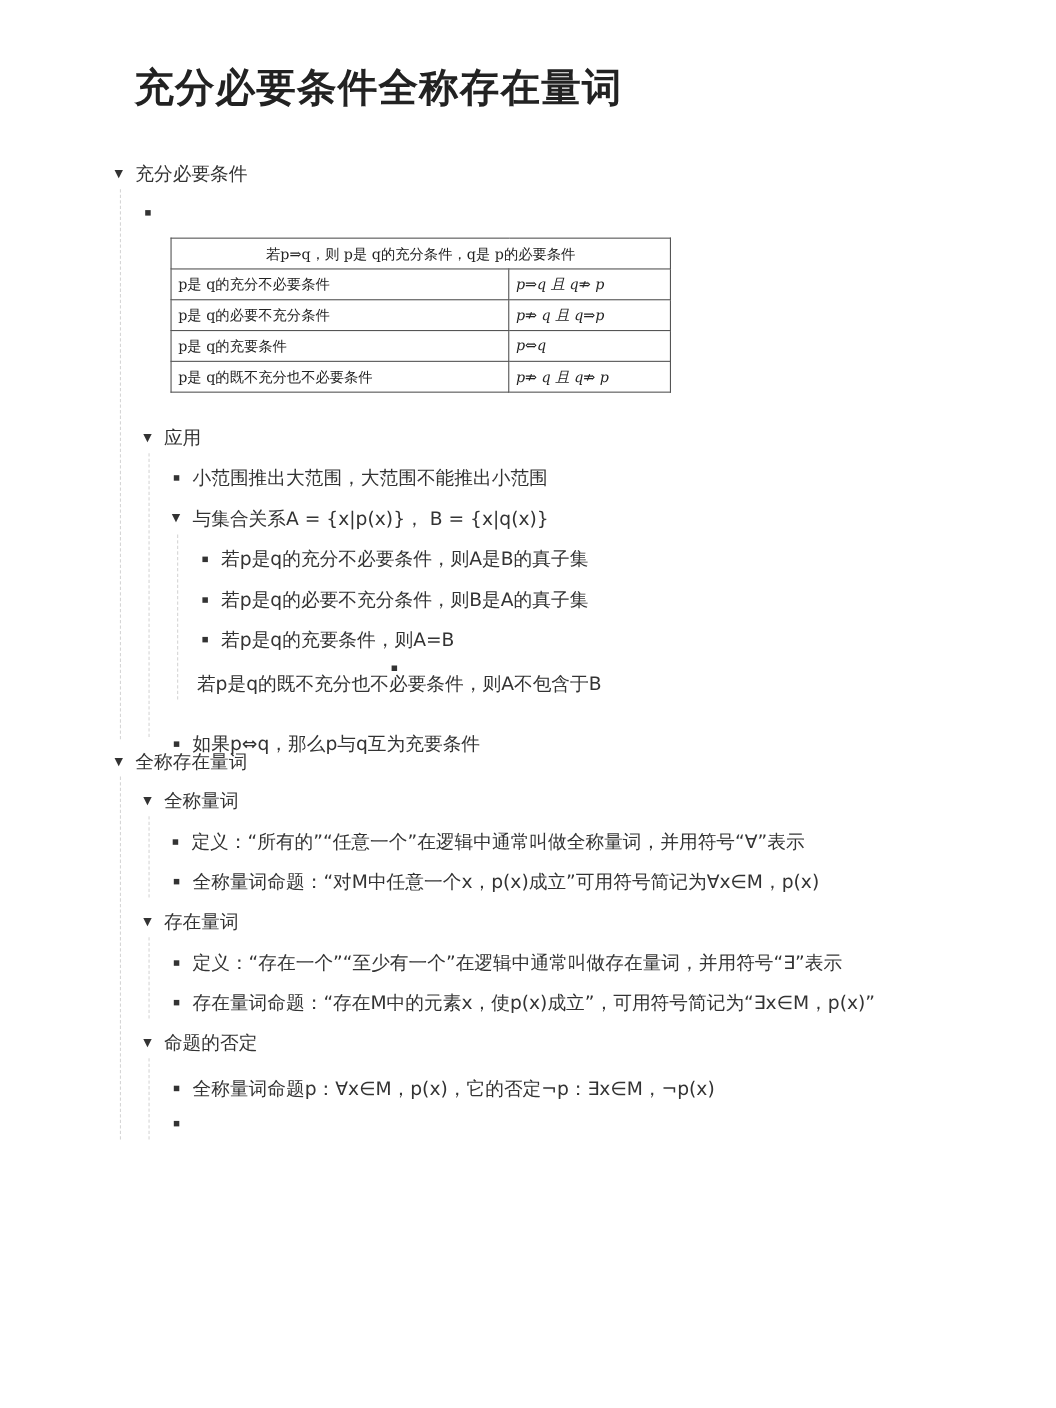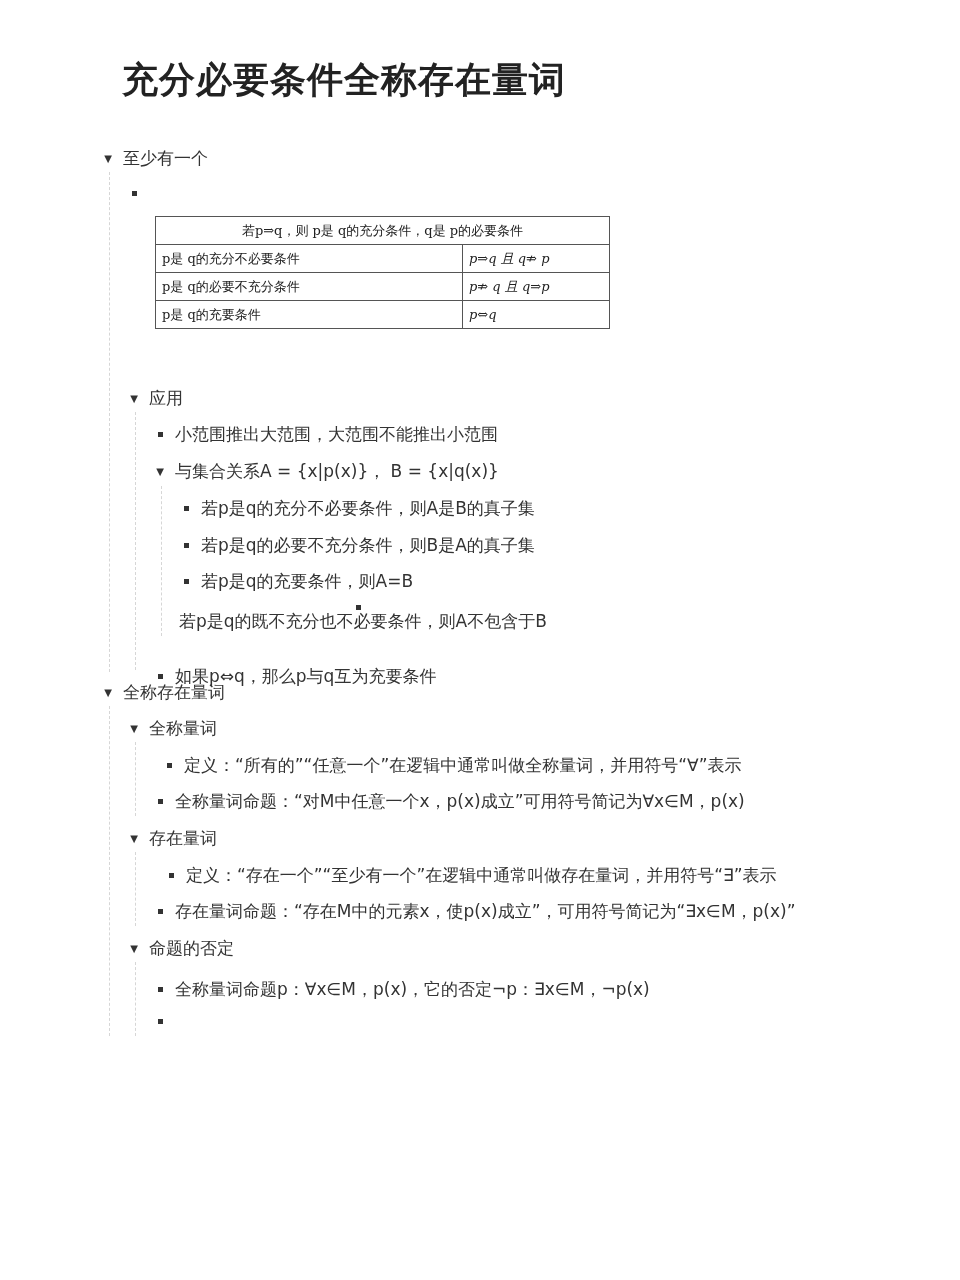--- a/index.html
+++ b/index.html
@@ -37,21 +37,21 @@
   <div class="guide" style="left:109px; top:172px; height:500px;"></div>
   <div class="guide" style="left:135px; top:412px; height:258px;"></div>
   <div class="guide" style="left:161px; top:486px; height:150px;"></div>
   <div class="guide" style="left:109px; top:706px; height:330px;"></div>
   <div class="guide" style="left:135px; top:742px; height:74px;"></div>
   <div class="guide" style="left:135px; top:852px; height:74px;"></div>
   <div class="guide" style="left:135px; top:962px; height:74px;"></div>
 
   <div class="node" style="left:101px; top:145px;">
     <span class="tri">▼</span>
-    <span>至少有一个</span>
+    <span>充分必要条件</span>
   </div>
 
   <div class="node" style="left:127px; top:180px;">
     <span class="sq"></span>
   </div>
 
   <table class="cond">
     <tbody>
         <tr>
       <td class="hdr" colspan="2">若p⇒q，则 p是 q的充分条件，q是 p的必要条件</td>
@@ -60,20 +60,24 @@
       <td>p是 q的充分不必要条件</td>
       <td class="right">p⇒q 且 q⇏ p</td>
     </tr>
     <tr>
       <td>p是 q的必要不充分条件</td>
       <td class="right">p⇏ q 且 q⇒p</td>
     </tr>
     <tr>
       <td>p是 q的充要条件</td>
       <td class="right">p⇔q</td>
+    </tr>
+    <tr>
+      <td>p是 q的既不充分也不必要条件</td>
+      <td class="right">p⇏ q 且 q⇏ p</td>
     </tr>
   </tbody>
     </table>
 
   <div class="node" style="left:127px; top:385px;">
     <span class="tri">▼</span>
     <span>应用</span>
   </div>
 
   <div class="node" style="left:153px; top:421px;">
@@ -110,34 +114,34 @@
 
   <div class="node" style="left:101px; top:679px;">
     <span class="tri">▼</span>
     <span>全称存在量词</span>
   </div>
 
   <div class="node" style="left:127px; top:715px;">
     <span class="tri">▼</span>
     <span>全称量词</span>
   </div>
-  <div class="node" style="left:162px; top:752px;justify-content:center;">
+  <div class="node" style="left:152px; top:752px;justify-content:center;">
     <span class="sq"></span>
     <span>定义：“所有的”“任意一个”在逻辑中通常叫做全称量词，并用符号“∀”表示</span>
   </div>
   <div class="node" style="left:153px; top:788px;">
     <span class="sq"></span>
     <span>全称量词命题：“对M中任意一个x，p(x)成立”可用符号简记为∀x∈M，p(x)</span>
   </div>
 
   <div class="node" style="left:127px; top:825px;">
     <span class="tri">▼</span>
     <span>存在量词</span>
   </div>
-  <div class="node" style="left:164px; top:862px;">
+  <div class="node" style="left:153px; top:862px;">
     <span class="sq"></span>
     <span>定义：“存在一个”“至少有一个”在逻辑中通常叫做存在量词，并用符号“∃”表示</span>
   </div>
   <div class="node" style="left:153px; top:898px;align-items:center;">
     <span class="sq"></span>
     <span>存在量词命题：“存在M中的元素x，使p(x)成立”，可用符号简记为“∃x∈M，p(x)”</span>
   </div>
 
   <div class="node" style="left:127px; top:935px;">
     <span class="tri">▼</span>

